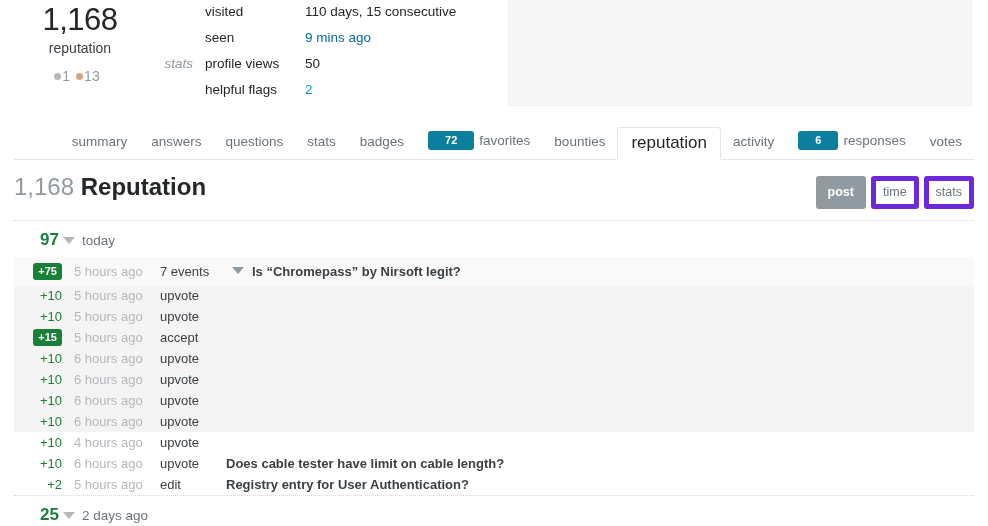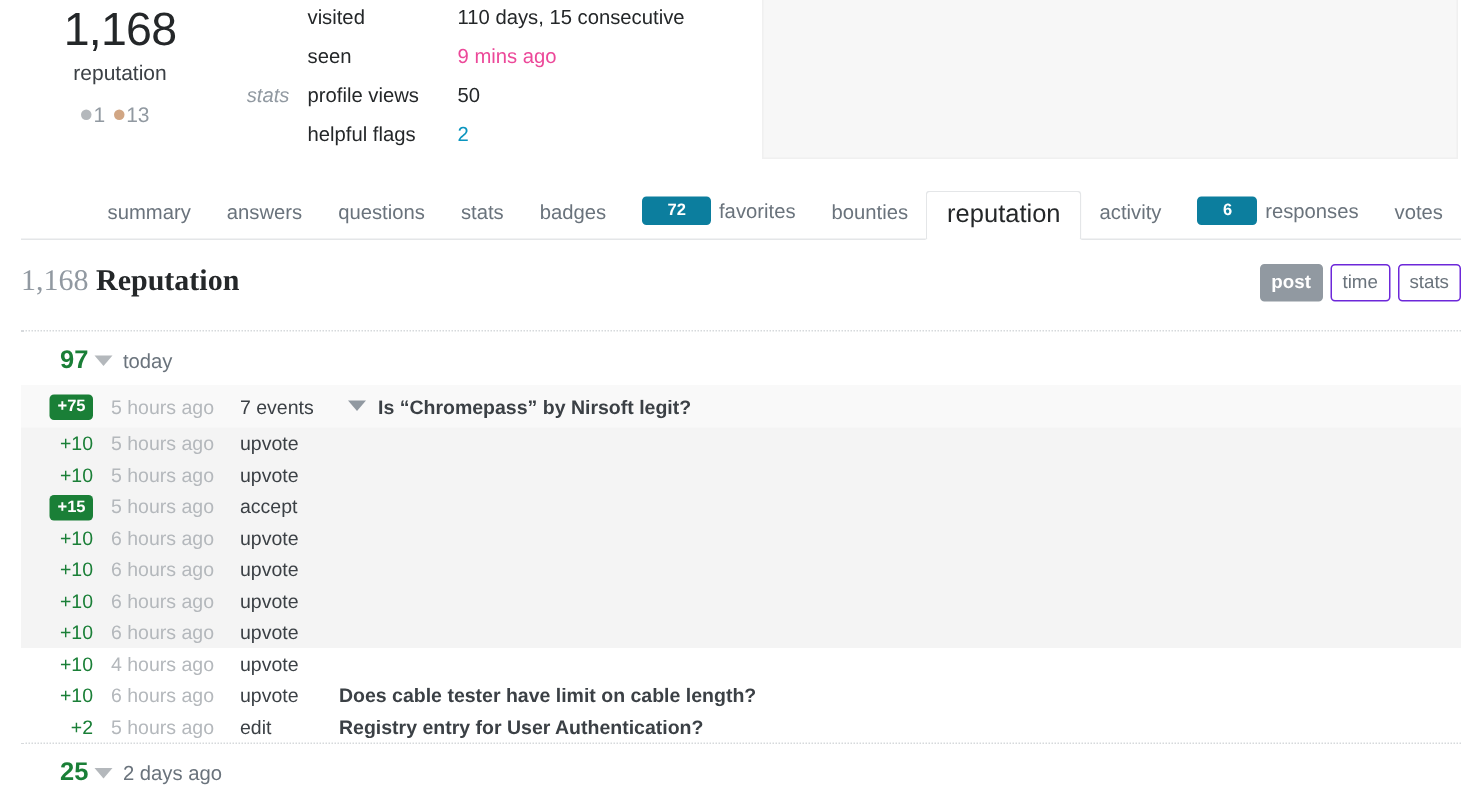--- a/index.html
+++ b/index.html
@@ -69,21 +69,21 @@
     padding-right: 12px !important;
     color: #9199a1;
     font-style: italic;
   }
   .stats-name {
     width: 100px;
     color: #242729;
     padding-right: 12px !important;
   }
   .stats-val { color: #242729; }
-  .val-pink { color: #ec4899; }
+  .val-pink { color: #0369a1; }
   .val-link { color: #0a95bf; }
 
   .ad-box {
     position: absolute;
     left: 508px; top: 0;
     width: 464px; height: 106px;
     background: #f7f7f7;
     border: 1px solid #f0f0f0;
     border-top: none;
   }
@@ -132,40 +132,39 @@
     margin-right: 5px;
   }
 
   
   .head-row {
     position: relative;
     height: 40px;
     margin: 14px 14px 0 14px;
   }
   .page-title {
-    font-size: 20px;
+    font-size: 24px;
     line-height: 26px;
     color: #242729;
     font-weight: bold;
-    font-family: Liberation Serif, serif;
   }
   .page-title .num {
     color: #9199a1;
     font-weight: normal;
   }
   .view-switch {
     position: absolute;
     right: 0; top: 2px;
     display: flex;
   }
   .vs-btn {
     font-size: 12.5px;
     line-height: 14px;
     color: #6a737c;
-    border: 1px solid #6d28d9;
+    border: 5px solid #6d28d9;
     border-radius: 3px;
     padding: 4px 7px 5px 7px;
     margin-left: 5px;
     background: #ffffff;
     cursor: pointer;
   }
   .vs-btn.active {
     background: #9199a1;
     border-color: #9199a1;
     color: #ffffff;

